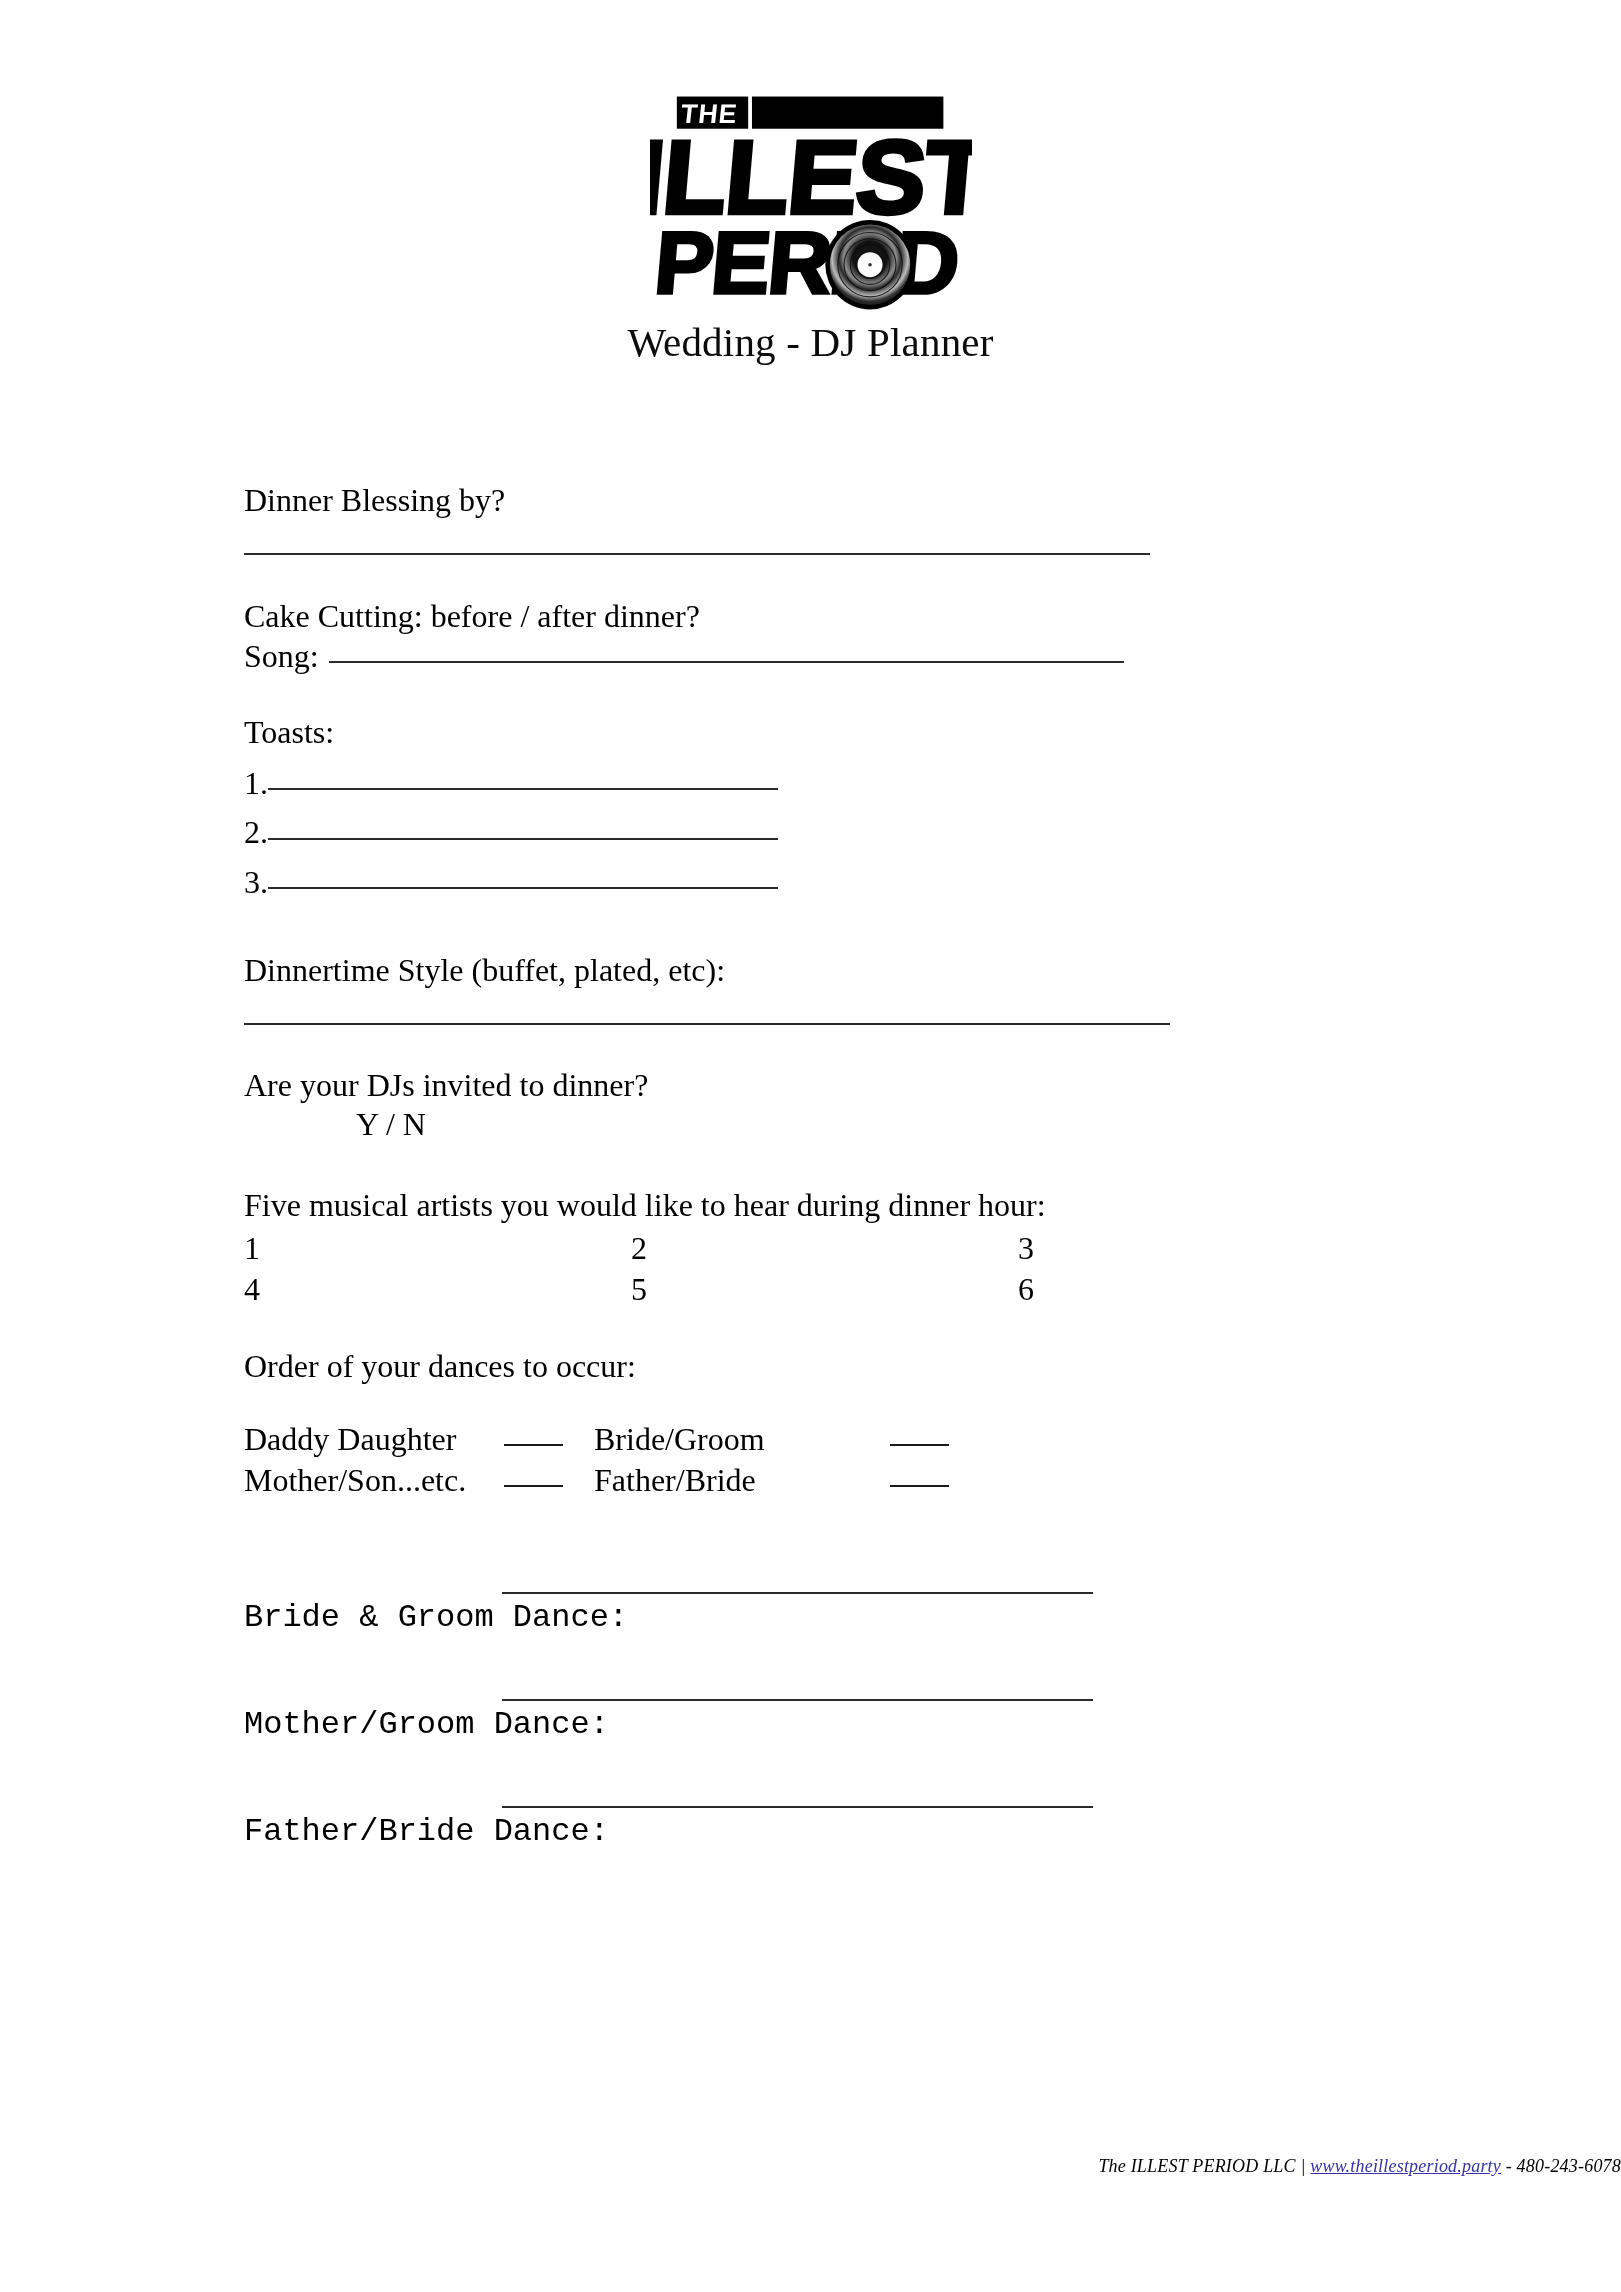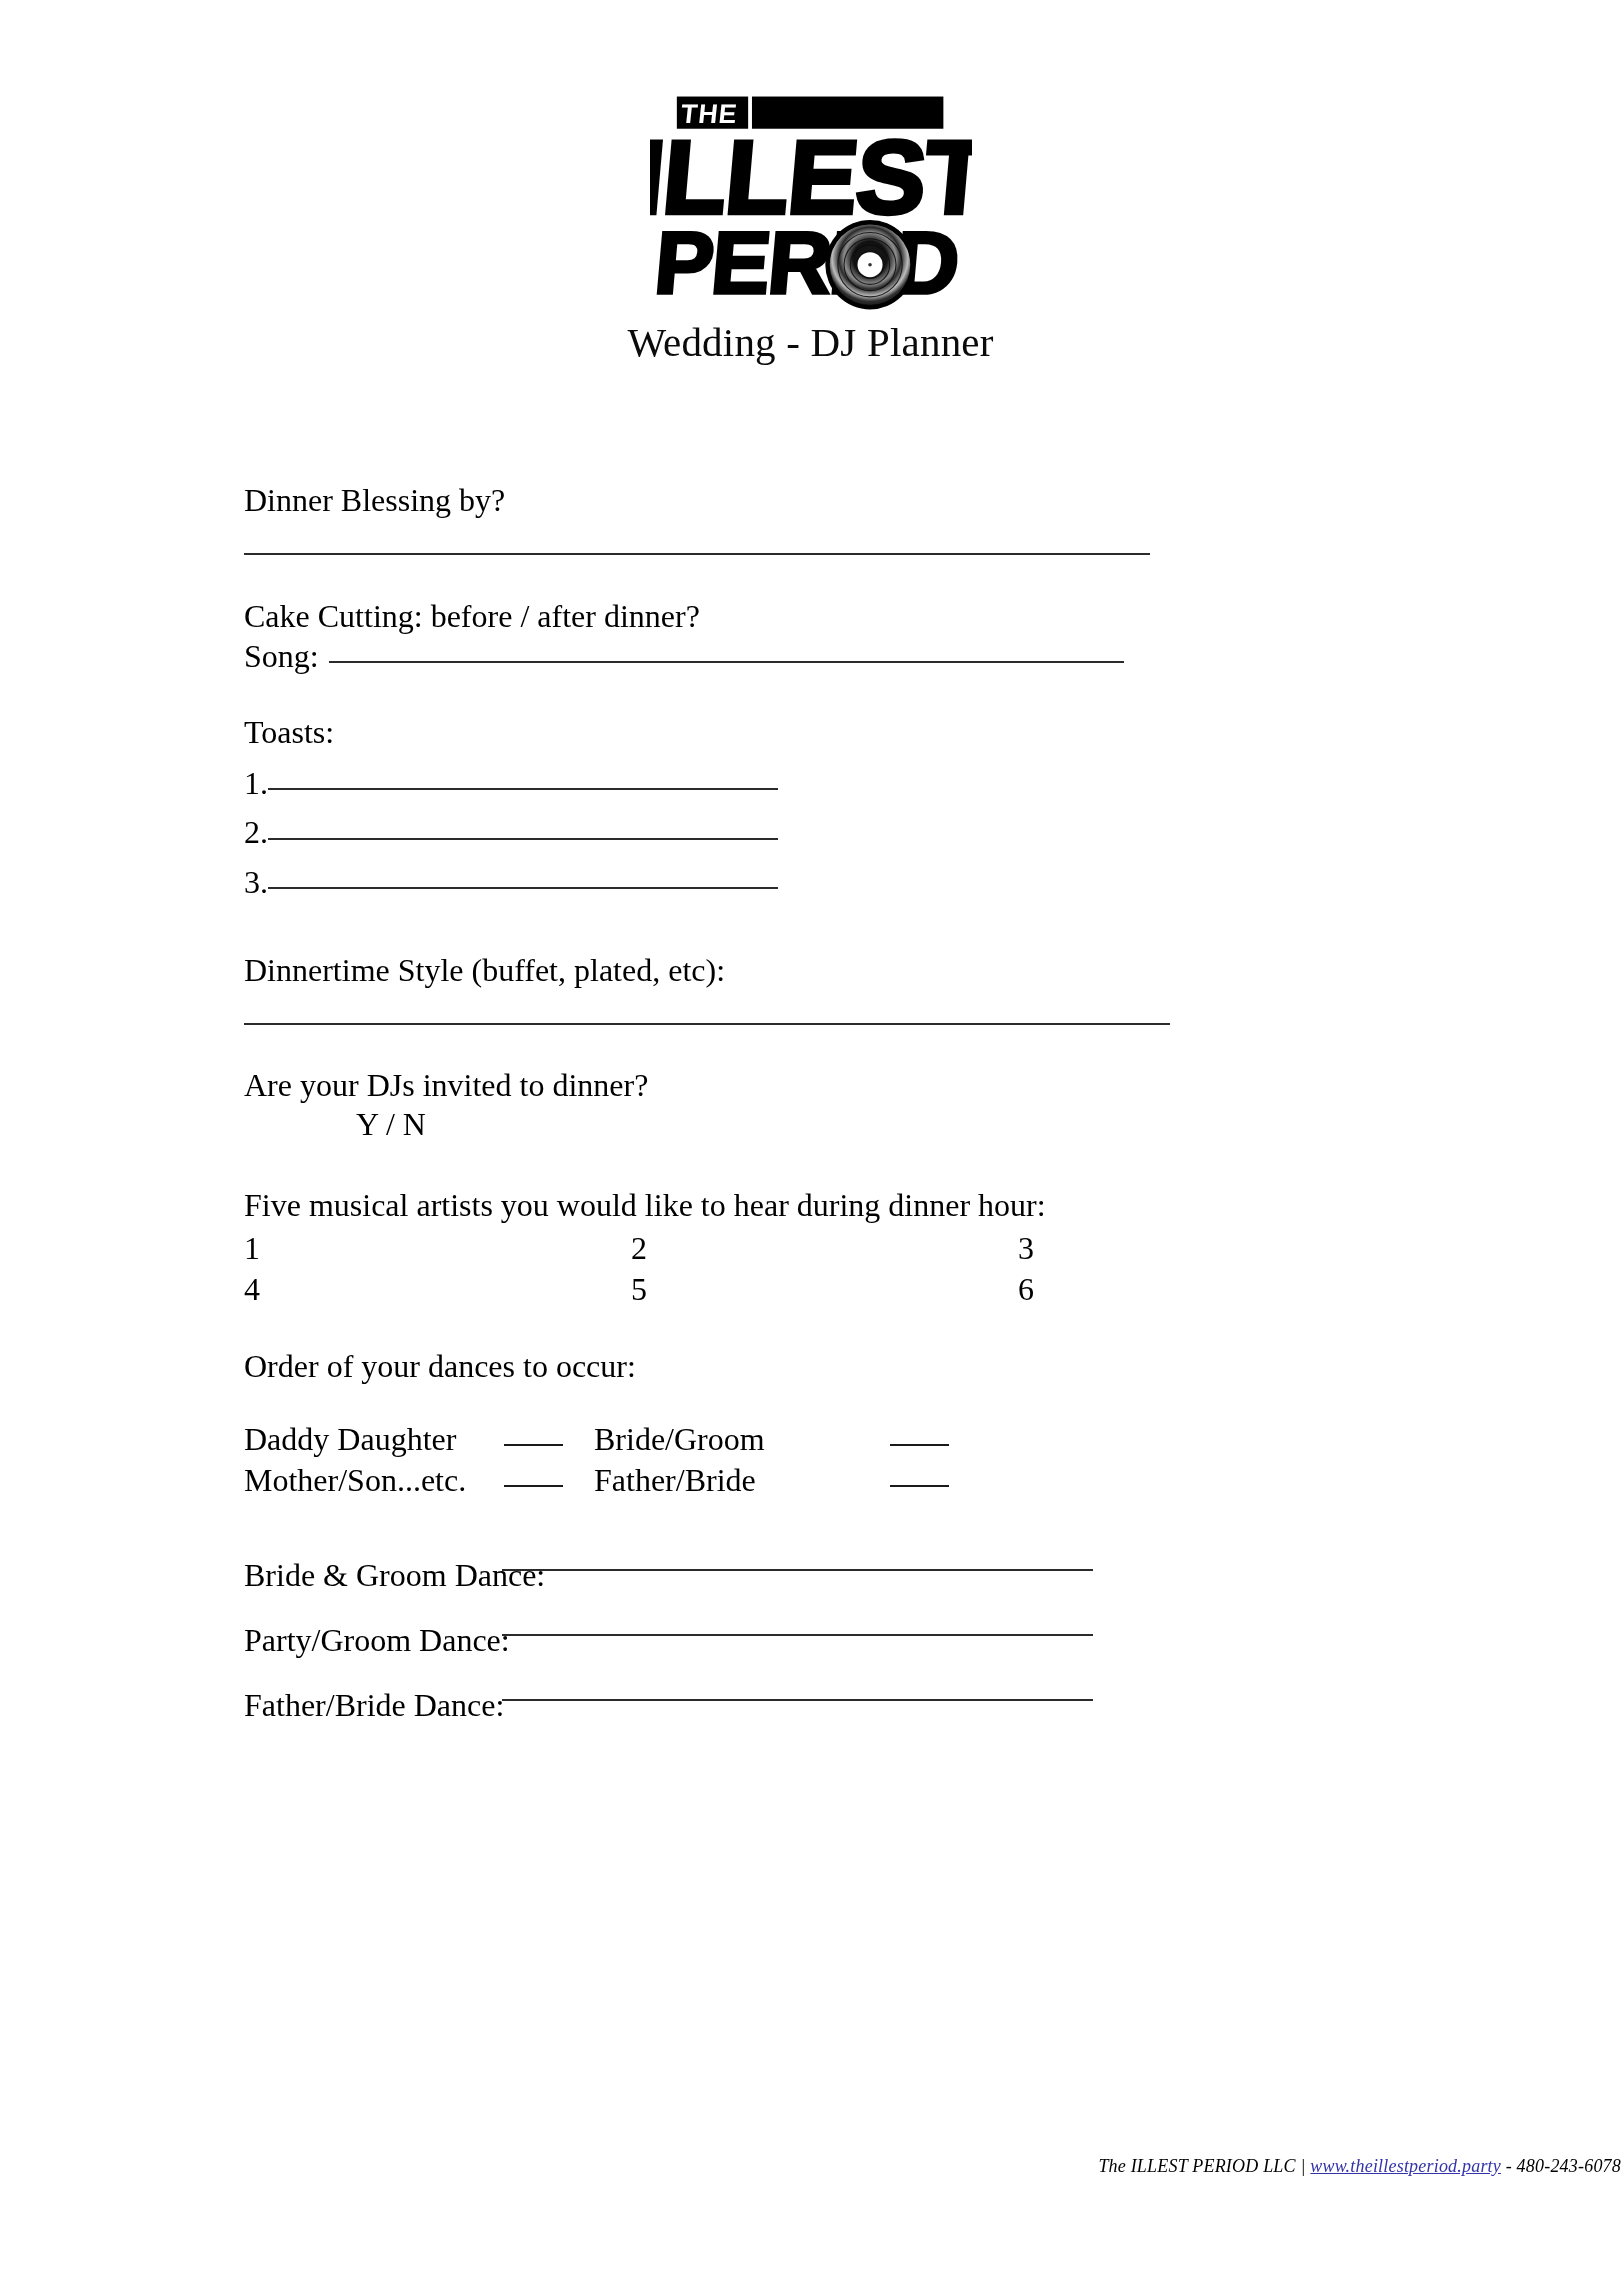--- a/index.html
+++ b/index.html
@@ -138,22 +138,23 @@
     width: 59px;
     border-bottom: 2.7px solid #1a1a1a;
     height: 0;
     position: relative;
     top: -3.6px;
   }
 
   
   .dance-song-row {
     display: flex;
-    align-items: center;
-    margin-top: 24px;
+    align-items: flex-start;
+    margin-top: 66px;
+    font-family: Liberation Mono, monospace;
   }
   .dance-song-label {
     width: 238px;
     white-space: pre;
     font-size: 32px;
     line-height: 41px;
   }
   .dance-song-rule {
     width: 591px;
     border-bottom: 2.7px solid #2b2b2b;
@@ -317,21 +318,21 @@
     </div>
 
     <div class="spacer-34"></div>
 
     <div class="q-block">
       <div class="dance-song-row">
         <span class="dance-song-label">Bride &amp; Groom Dance:</span>
         <span class="dance-song-rule"></span>
       </div>
       <div class="dance-song-row">
-        <span class="dance-song-label">Party/Groom Dance:</span>
+        <span class="dance-song-label">Mother/Groom Dance:</span>
         <span class="dance-song-rule"></span>
       </div>
       <div class="dance-song-row">
         <span class="dance-song-label">Father/Bride Dance:</span>
         <span class="dance-song-rule"></span>
       </div>
     </div>
 
   </div>
 

